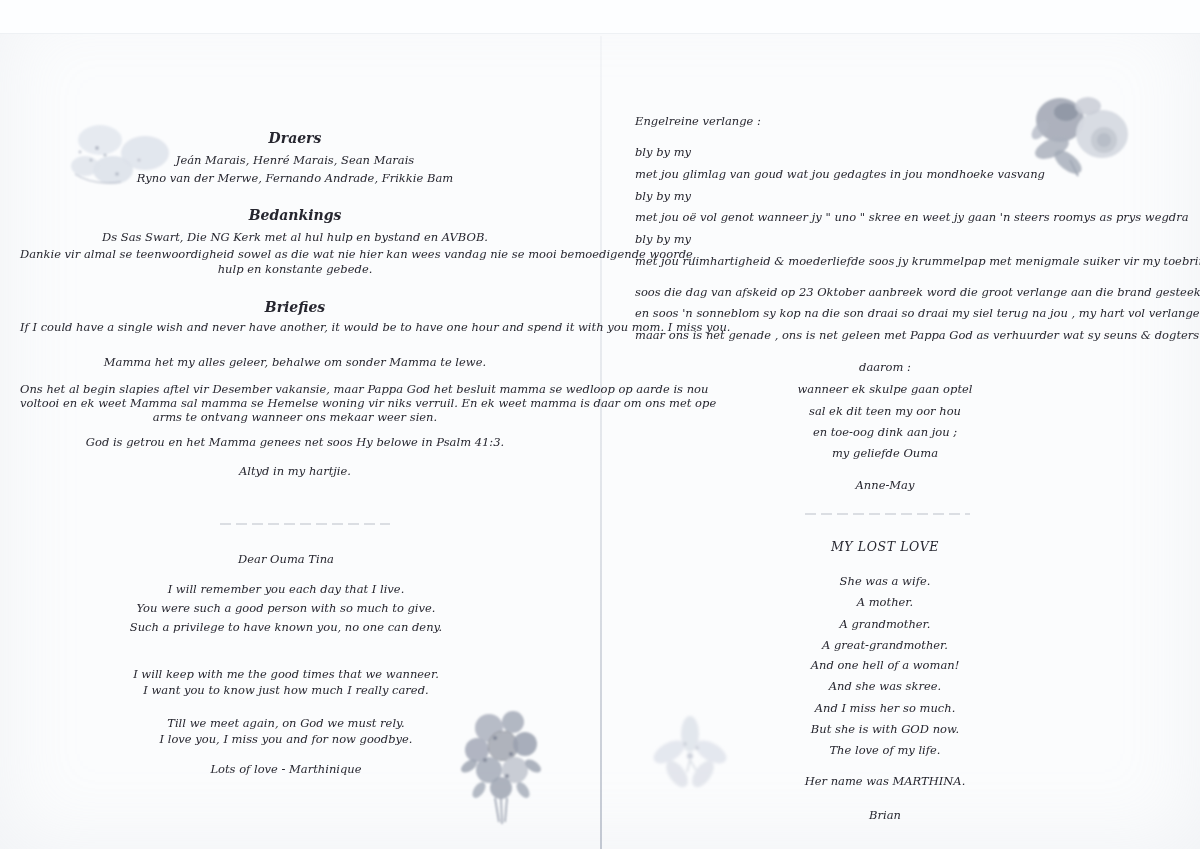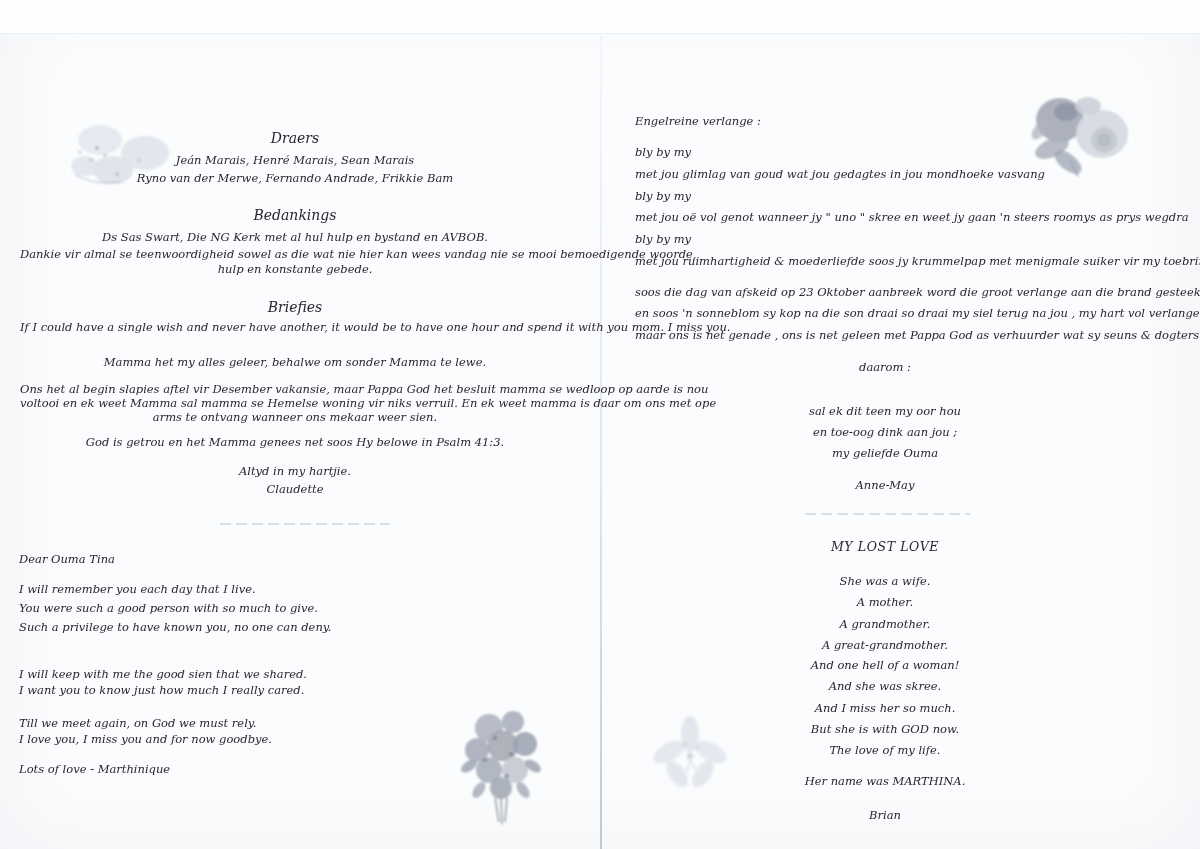--- a/index.html
+++ b/index.html
@@ -16,24 +16,24 @@
   .fold{
     position:absolute;left:600px;top:36px;width:2px;height:813px;
     background:linear-gradient(180deg,rgba(195,201,211,.12),rgba(195,201,211,.45) 55%,rgba(165,173,188,.65));
   }
   .ln{
     position:absolute;
     font-style:italic;font-size:11.5px;line-height:14px;color:#26262f;
     white-space:nowrap;
   }
   .colL{left:20px;width:550px;text-align:center;}
-  .colL2{left:19px;width:550px;}
+  .colL2{left:11px;width:550px;text-align:center;}
   .colR{left:635px;text-align:right;}
   .colRC{left:700px;width:370px;text-align:center;}
-  .hd{font-weight:normal;font-size:14px;}
+  .hd{font-weight:bold;font-size:14px;}
   .hd2{font-size:12.5px;letter-spacing:.6px;}
   .divider{
     position:absolute;height:2px;opacity:.55;
     background:repeating-linear-gradient(90deg,#9aa1ae 0 11px,transparent 11px 16px);
     transform:scaleY(.6);
   }
   .deco{position:absolute;}
 </style>
 </head>
 <body>
@@ -141,46 +141,46 @@
   <div class="ln colL" style="top:262px">hulp en konstante gebede.</div>
 
   <div class="ln colL hd" style="top:300px">Briefies</div>
   <div class="ln colL" style="top:320px">If I could have a single wish and never have another, it would be to have one hour and spend it with you mom. I miss you.</div>
   <div class="ln colL" style="top:355px">Mamma het my alles geleer, behalwe om sonder Mamma te lewe.</div>
   <div class="ln colL" style="top:382px">Ons het al begin slapies aftel vir Desember vakansie, maar Pappa God het besluit mamma se wedloop op aarde is nou</div>
   <div class="ln colL" style="top:396px">voltooi en ek weet Mamma sal mamma se Hemelse woning vir niks verruil.  En ek weet mamma is daar om ons met ope</div>
   <div class="ln colL" style="top:410px">arms te ontvang wanneer ons mekaar  weer sien.</div>
   <div class="ln colL" style="top:435px">God is getrou en het Mamma genees net soos Hy belowe in Psalm 41:3.</div>
   <div class="ln colL" style="top:464px">Altyd in my hartjie.</div>
-  <div class="ln colL" style="top:482px">Claudette</div>
 
   <div class="divider" style="left:220px;top:523px;width:170px"></div>
 
   <div class="ln colL2" style="top:552px">Dear Ouma Tina</div>
   <div class="ln colL2" style="top:582px">I will remember you each day that I live.</div>
   <div class="ln colL2" style="top:601px">You were such a good person with so much to give.</div>
   <div class="ln colL2" style="top:620px">Such a privilege to have known you, no one can deny.</div>
-  <div class="ln colL2" style="top:667px">I will keep with me the good sien that we shared.</div>
+  <div class="ln colL2" style="top:667px">I will keep with me the good times that we wanneer.</div>
   <div class="ln colL2" style="top:683px">I want you to know just how much I really cared.</div>
   <div class="ln colL2" style="top:716px">Till we meet again, on God we must rely.</div>
   <div class="ln colL2" style="top:732px">I love you, I miss you and for now goodbye.</div>
   <div class="ln colL2" style="top:762px">Lots of love - Marthinique</div>
 
   <div class="ln colR" style="top:114px">Engelreine verlange :</div>
   <div class="ln colR" style="top:145px">bly by my</div>
   <div class="ln colR" style="top:167px">met jou glimlag van goud wat jou gedagtes in jou mondhoeke vasvang</div>
   <div class="ln colR" style="top:189px">bly by my</div>
   <div class="ln colR" style="top:210px">met jou oë vol genot wanneer jy " uno " skree en weet jy gaan 'n steers roomys as prys wegdra</div>
   <div class="ln colR" style="top:232px">bly by my</div>
   <div class="ln colR" style="top:254px">met jou ruimhartigheid &amp; moederliefde soos jy krummelpap met menigmale suiker vir my toebring</div>
   <div class="ln colR" style="top:285px">soos die dag van afskeid op 23 Oktober aanbreek word die groot verlange aan die brand gesteek</div>
   <div class="ln colR" style="top:306px">en soos 'n sonneblom sy kop na die son draai so draai my siel terug na jou , my hart vol verlange gelaai</div>
   <div class="ln colR" style="top:328px">maar ons is net genade , ons is net geleen met Pappa God as verhuurder wat sy seuns &amp; dogters moet terugneem</div>
 
   <div class="ln colRC" style="top:360px">daarom :</div>
+  <div class="ln colRC" style="top:382px">wanneer ek skulpe gaan optel</div>
   <div class="ln colRC" style="top:404px">sal ek dit teen my oor hou</div>
   <div class="ln colRC" style="top:425px">en toe-oog dink aan jou ;</div>
   <div class="ln colRC" style="top:446px">my geliefde Ouma</div>
   <div class="ln colRC" style="top:478px">Anne-May</div>
 
   <div class="divider" style="left:805px;top:513px;width:165px"></div>
 
   <div class="ln colRC hd2" style="top:540px">MY LOST LOVE</div>
   <div class="ln colRC" style="top:595px">A mother.</div>
   <div class="ln colRC" style="top:574px">She was a wife.</div>

